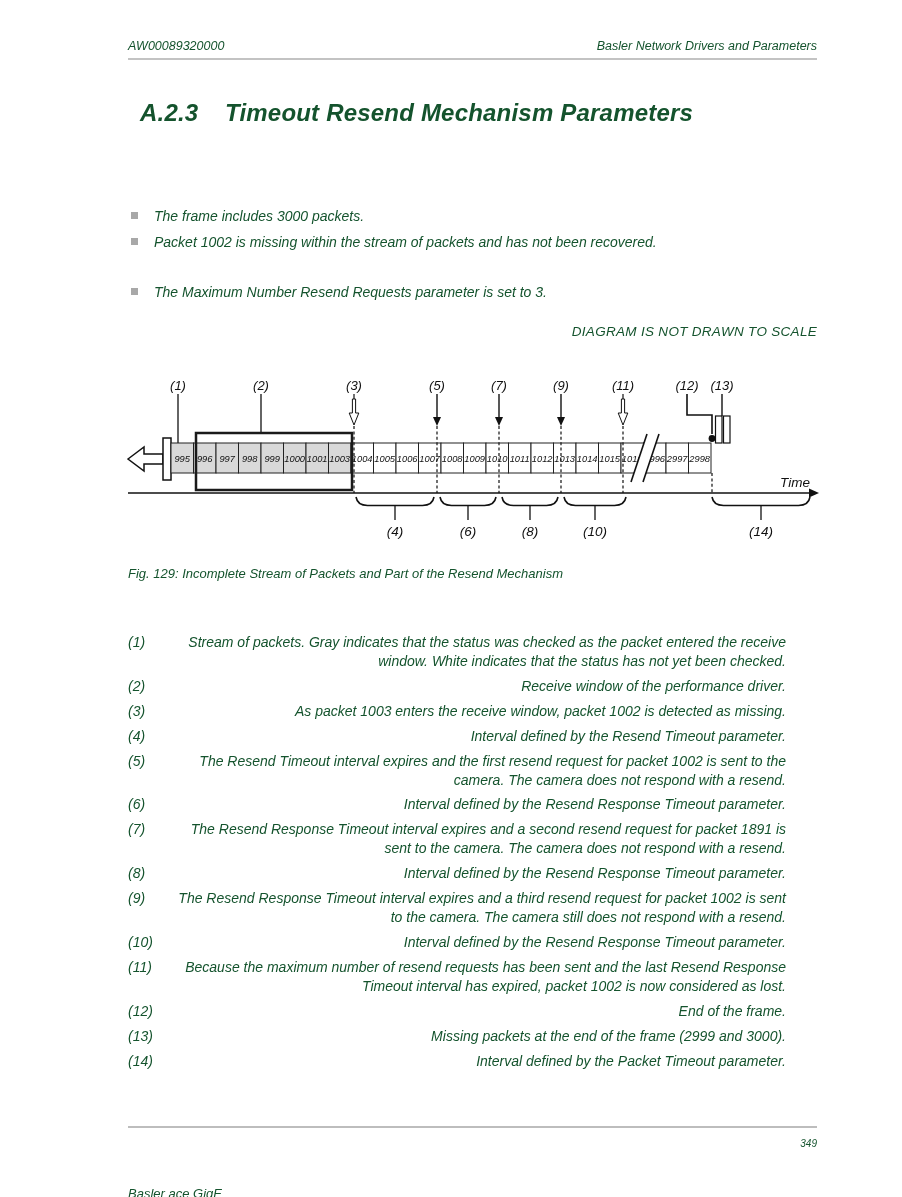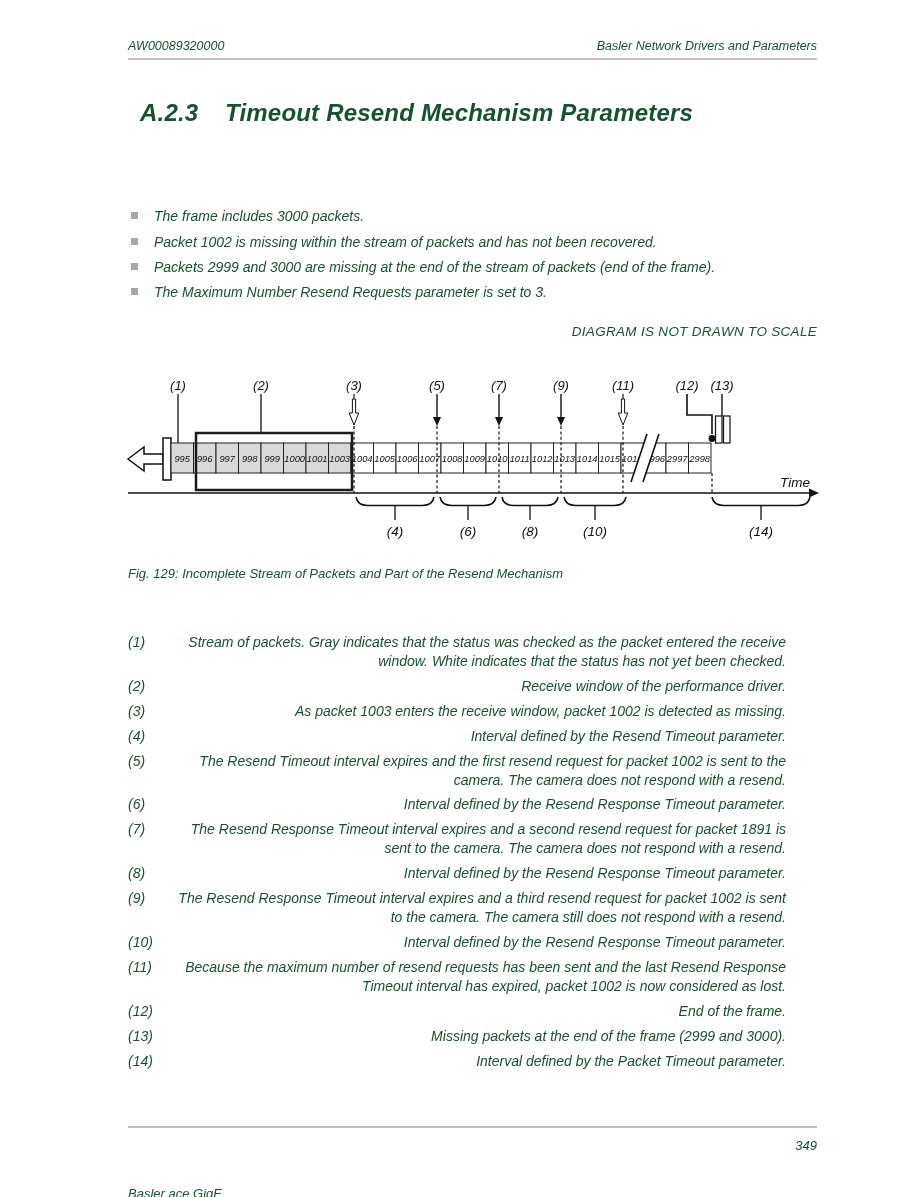--- a/index.html
+++ b/index.html
@@ -15,21 +15,21 @@
   .bullet .sq{position:absolute;left:3px;top:5px;width:7px;height:7px;background:#a8a8a8;}
   .bullet .bt{display:block;margin-left:26px;}
   .scale-note{position:absolute;right:85px;top:324px;font-size:13.5px;letter-spacing:.3px;}
   .diagram{position:absolute;left:110px;top:360px;}
   .caption{position:absolute;left:128px;top:566px;font-size:13px;}
   .note{position:absolute;left:128px;width:658px;font-size:14px;line-height:19px;}
   .note .nnum{position:absolute;left:0;top:0;}
   .note .ntext{display:block;margin-left:35px;text-align:right;}
   .ftr-rule{position:absolute;left:128px;top:1126px;width:689px;height:2px;background:#bdbdbd;}
   .ftr-left{position:absolute;left:128px;top:1138px;font-size:13px;margin-top:48px;}
-  .ftr-page{position:absolute;right:85px;top:1138px;font-size:13px;}
+  .ftr-page{position:absolute;right:85px;top:1138px;font-size:10px;}
   svg text{font-family:"Liberation Sans","DejaVu Sans",sans-serif;fill:#111;}
   svg .co{font-size:13px;text-anchor:middle;}
   svg .pk{font-size:9.3px;text-anchor:middle;}
   svg .iv{font-size:13.5px;text-anchor:middle;}
   svg .tm{font-size:13.5px;text-anchor:end;}
 </style>
 </head>
 <body>
 
 <div class="page">
@@ -43,24 +43,20 @@
   </div>
 
 
   <div class="bullet" style="top:207px">
       <span class="sq"></span>
       <span class="bt">The frame includes 3000 packets.</span>
     </div>
   <div class="bullet" style="top:233px">
       <span class="sq"></span>
       <span class="bt">Packet 1002 is missing within the stream of packets and has not been recovered.</span>
-    </div>
-  <div class="bullet" style="top:258px">
-      <span class="sq"></span>
-      <span class="bt">Packets 2999 and 3000 are missing at the end of the stream of packets (end of the frame).</span>
     </div>
   <div class="bullet" style="top:283px">
       <span class="sq"></span>
       <span class="bt">The Maximum Number Resend Requests parameter is set to 3.</span>
     </div>
 
   <div class="scale-note">DIAGRAM IS NOT DRAWN TO SCALE</div>
 
   <svg class="diagram" width="720" height="200" viewBox="0 0 720 200">
 

